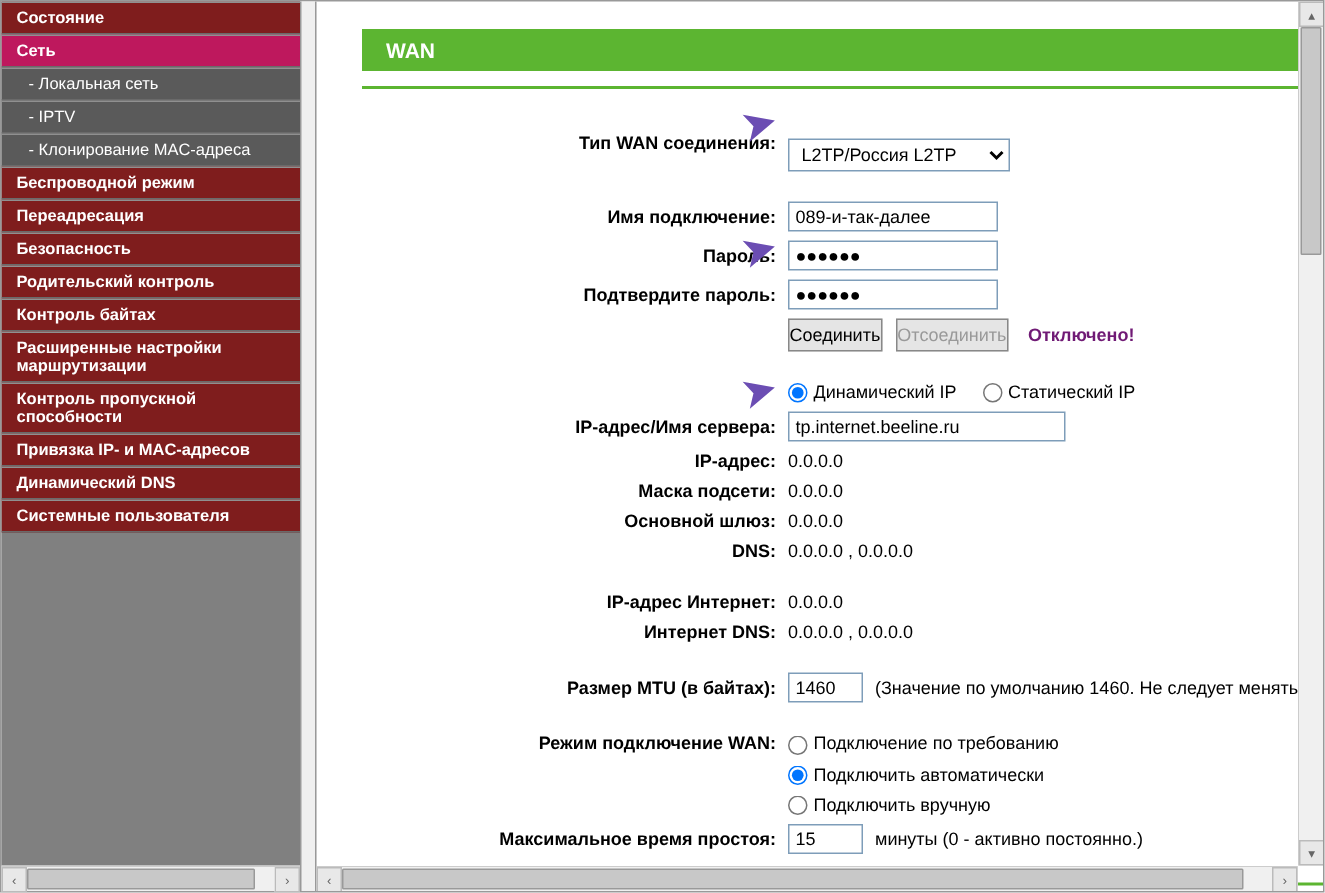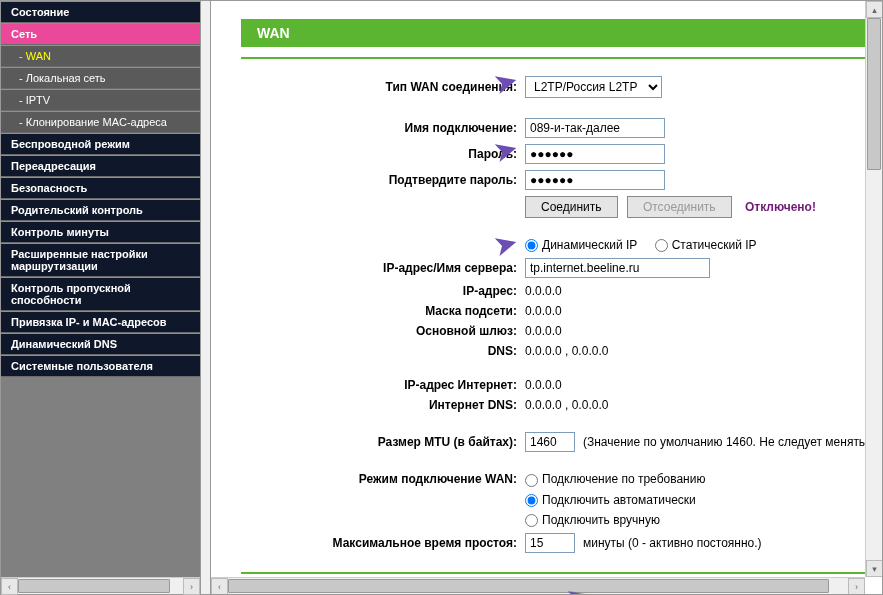--- a/index.html
+++ b/index.html
@@ -1,72 +1,71 @@
 <!DOCTYPE html>
 <html><head>
 <meta charset="utf-8">
 <style>
 * { box-sizing: border-box; margin: 0; padding: 0; }
 body { font-family: Arial, sans-serif; font-size: 12px; background: #fff; width: 883px; height: 595px; overflow: hidden; }
 .container { display: flex; width: 883px; height: 595px; border: 1px solid #999; position: relative; }
 .sidebar { width: 199px; background: #808080; overflow-y: auto; flex-shrink: 0; }
 .divider { width: 11px; background: #f0f0f0; border-left: 1px solid #999; border-right: 1px solid #999; flex-shrink: 0; }
 .sidebar-item { padding: 4px 10px; color: #fff; border-bottom: 1px solid #6a6a6a; border-top: 1px solid #909090; cursor: pointer; font-size: 11px; }
-.sidebar-item.parent { background: #0f172a; font-weight: bold; }
-.sidebar-item.active-parent { background: #ec4899; font-weight: bold; }
+.sidebar-item.parent { background: #7f1d1d; font-weight: bold; }
+.sidebar-item.active-parent { background: #be185d; font-weight: bold; }
 .sidebar-item.sub { background: #5a5a5a; padding-left: 18px; }
 .sidebar-item.sub.active { color: #ffff00; }
 .content-wrapper { flex: 1; display: flex; flex-direction: column; overflow: hidden; position: relative; }
 .content { flex: 1; overflow: auto; padding: 0 0 0 10px; }
 .scrollbar-v { width: 17px; background: #f0f0f0; border-left: 1px solid #ccc; position: absolute; right: 0; top: 0; bottom: 17px; display: flex; flex-direction: column; }
 .scrollbar-h { height: 17px; background: #f0f0f0; border-top: 1px solid #ccc; position: absolute; left: 0; right: 17px; bottom: 0; display: flex; }
 .scroll-btn { width: 17px; height: 17px; background: #e8e8e8; border: 1px solid #bbb; display: flex; align-items: center; justify-content: center; font-size: 9px; color: #666; cursor: pointer; }
 .scroll-track { flex: 1; background: #f0f0f0; position: relative; }
 .scroll-thumb-v { position: absolute; left: 1px; right: 1px; top: 0; height: 28%; background: #c8c8c8; border: 1px solid #999; border-radius: 1px; }
 .scroll-thumb-h { position: absolute; top: 1px; bottom: 1px; left: 0; width: 97%; background: #c8c8c8; border: 1px solid #999; border-radius: 1px; }
 .sidebar-scroll-h { height: 17px; background: #f0f0f0; border-top: 1px solid #ccc; position: absolute; left: 0; width: 199px; bottom: 0; display: flex; }
 .sidebar-thumb-h { position: absolute; top: 1px; bottom: 1px; left: 0; width: 92%; background: #c8c8c8; border: 1px solid #999; border-radius: 1px; }
 .header-bar { background: #5cb531; color: #fff; font-weight: bold; padding: 6px 16px; margin: 18px 20px 0 20px; font-size: 14px; }
 .green-divider { border-top: 2px solid #5cb531; margin: 10px 20px 14px 20px; }
 table.form { border-collapse: collapse; margin-left: 20px; }
 table.form td { padding: 3px 4px; vertical-align: middle; font-size: 12px; }
 td.label { text-align: right; width: 280px; font-weight: bold; padding-right: 10px; }
 select, input[type=text], input[type=password] { border: 1px solid #7e9db9; padding: 2px 4px; font-size: 12px; background: #fff; }
-select { width: 137px; }
+select { width: 148px; margin-top: 16px; }
 input[type=text], input[type=password] { width: 140px; }
 input.wide { width: 185px; }
-button { padding: 3px 15px; border: 1px solid #888; background: #e5e5e5; font-size: 12px; cursor: pointer; }
+button { padding: 3px 0; border: 1px solid #888; background: #e5e5e5; font-size: 12px; cursor: pointer; }
 button:disabled { color: #999; }
 .status-text { color: #701a75; font-weight: bold; margin-left: 10px; }
 .radio-row label { margin-right: 14px; font-size: 12px; }
 input[type=radio] { margin-right: 4px; vertical-align: middle; }
 .readonly-val { font-size: 12px; }
 .note { font-size: 12px; margin-left: 8px; }
 .arrow { position: absolute; font-size: 26px; color: #6b4db3; pointer-events: none; z-index: 5; transform: rotate(-15deg); font-weight: bold; }
 .inner { padding-right: 30px; padding-bottom: 20px; min-width: 840px; }
 .sidebar-area { display: flex; flex-direction: column; width: 199px; flex-shrink: 0; }
 .sidebar-area .sidebar { flex: 1; }
 </style>
 </head>
 <body>
 
 <div class="container">
   <div class="sidebar-area">
     <div class="sidebar" id="sidebar-list">
         <div class="sidebar-item parent">Состояние</div>
         <div class="sidebar-item active-parent">Сеть</div>
-        <div class="sidebar-item sub active">- WAN</div>
         <div class="sidebar-item sub">- Локальная сеть</div>
         <div class="sidebar-item sub">- IPTV</div>
         <div class="sidebar-item sub">- Клонирование MAC-адреса</div>
         <div class="sidebar-item parent">Беспроводной режим</div>
         <div class="sidebar-item parent">Переадресация</div>
         <div class="sidebar-item parent">Безопасность</div>
         <div class="sidebar-item parent">Родительский контроль</div>
-        <div class="sidebar-item parent">Контроль минуты</div>
+        <div class="sidebar-item parent">Контроль байтах</div>
         <div class="sidebar-item parent">Расширенные настройки маршрутизации</div>
         <div class="sidebar-item parent">Контроль пропускной способности</div>
         <div class="sidebar-item parent">Привязка IP- и MAC-адресов</div>
         <div class="sidebar-item parent">Динамический DNS</div>
         <div class="sidebar-item parent">Системные пользователя</div>
       </div>
     <div class="sidebar-scroll-h">
       <div class="scroll-btn">‹</div>
       <div class="scroll-track">
           <div class="sidebar-thumb-h"></div>

